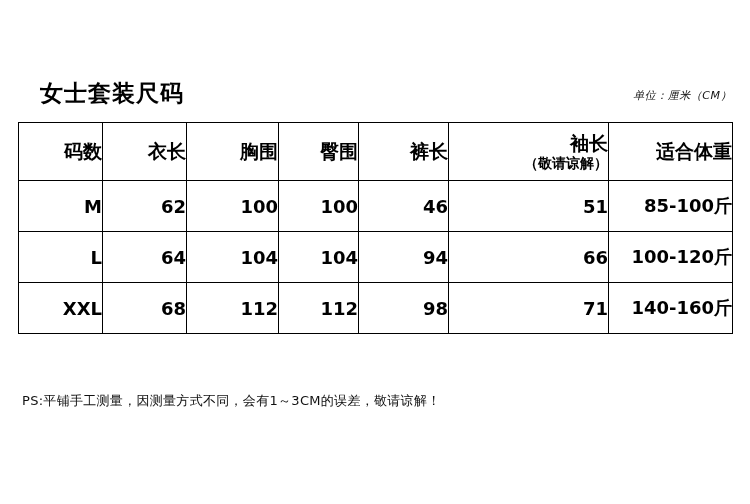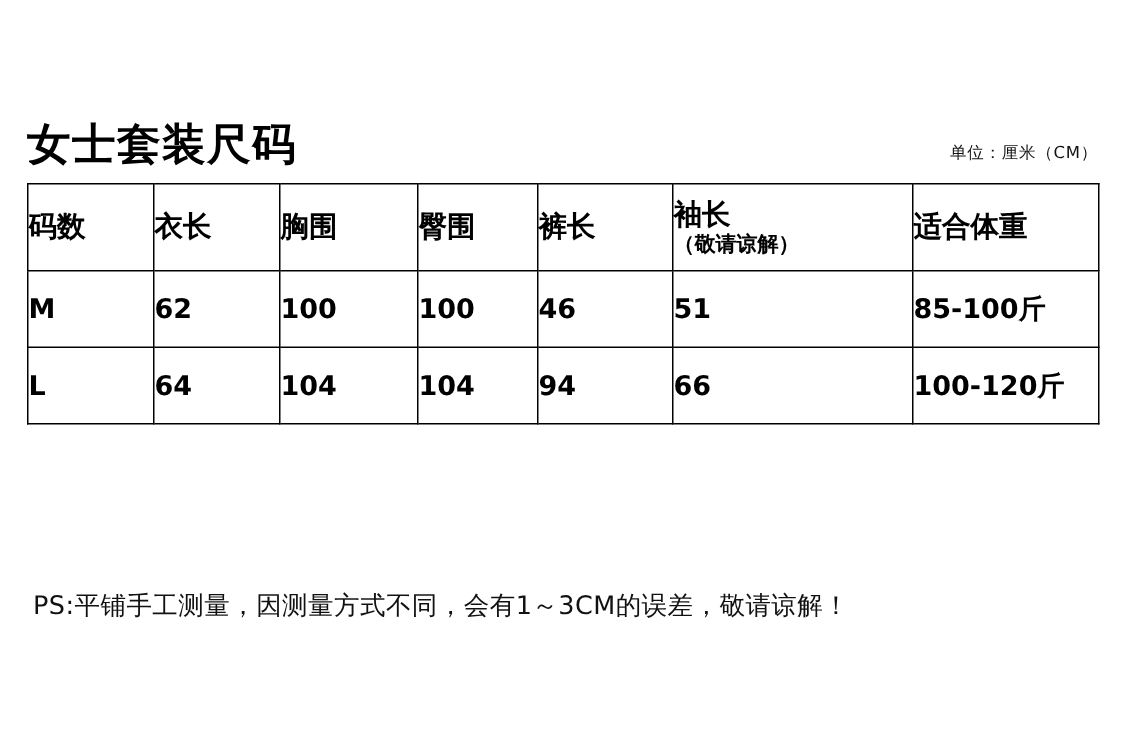--- a/index.html
+++ b/index.html
@@ -23,44 +23,46 @@
   .header-row {
     position: absolute;
     left: 18px;
     right: 18px;
     top: 82px;
     display: flex;
     align-items: flex-end;
     justify-content: space-between;
   }
   .doc-title {
-    font-size: 29px;
+    font-size: 23px;
     font-weight: bold;
     letter-spacing: 1px;
     line-height: 1;
     color: #000;
+    margin-left: 22px;
   }
   .unit-note {
     font-size: 11px;
     color: #111;
     letter-spacing: 0.5px;
     padding-bottom: 2px;
+    font-style: italic;
   }
   table.size-table {
     position: absolute;
     left: 18px;
     top: 122px;
     width: 714px;
     border-collapse: collapse;
     table-layout: fixed;
   }
   table.size-table th,
   table.size-table td {
     border: 1px solid #000000;
-    text-align: left;
+    text-align: right;
     vertical-align: middle;
     font-size: 18px;
     color: #000;
     padding: 0;
   }
   table.size-table thead th {
     height: 57px;
     font-weight: bold;
     font-size: 19px;
     line-height: 1.15;
@@ -83,21 +85,21 @@
   .col-len { width: 84px; }
   .col-bust { width: 92px; }
   .col-hip { width: 80px; }
   .col-pants { width: 90px; }
   .col-sleeve { width: 160px; }
   .col-weight { width: 124px; }
   .ps-note {
     position: absolute;
     left: 22px;
     top: 392px;
-    font-size: 17px;
+    font-size: 13px;
     color: #111;
     letter-spacing: 0.3px;
   }
 </style>
 </head>
 <body>
 
 <div class="page">
 
   <div class="header-row">
@@ -153,18 +155,27 @@
       </tr>
       <tr>
         <td>L</td>
         <td>64</td>
         <td>104</td>
         <td>104</td>
         <td>94</td>
         <td>66</td>
         <td>100-120斤</td>
       </tr>
+      <tr>
+        <td>XXL</td>
+        <td>68</td>
+        <td>112</td>
+        <td>112</td>
+        <td>98</td>
+        <td>71</td>
+        <td>140-160斤</td>
+      </tr>
     </tbody>
   </table>
 
   <div class="ps-note">PS:平铺手工测量，因测量方式不同，会有1～3CM的误差，敬请谅解！</div>
 
 </div>
 
 </body></html>

